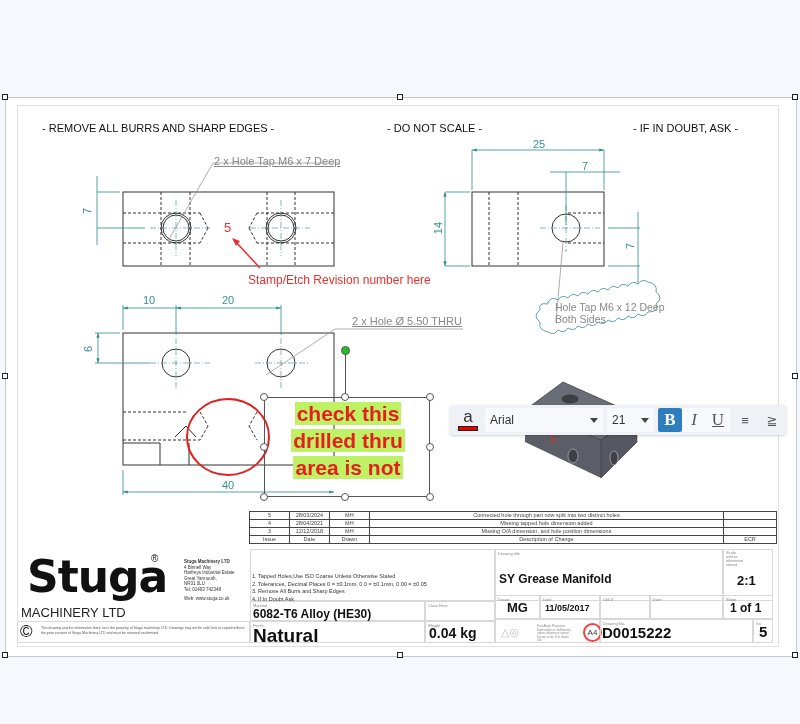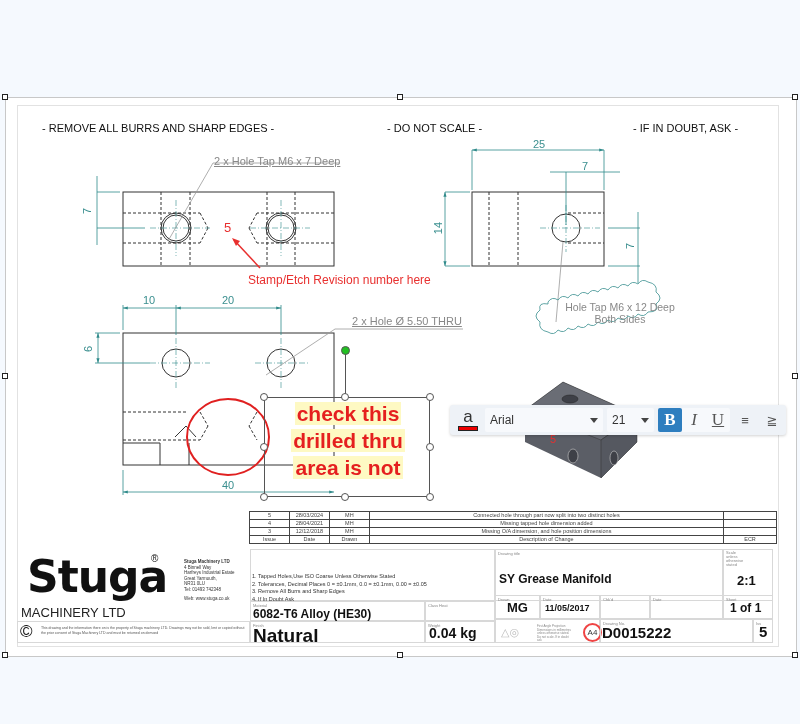--- a/index.html
+++ b/index.html
@@ -5,25 +5,25 @@
   html, body { margin:0; padding:0; }
   body { width:800px; height:724px; background:#f5f9fe; position:relative; overflow:hidden; font-family:"Liberation Sans", sans-serif; }
   .page { position:absolute; left:5px; top:97px; width:790px; height:558px; background:#fff; border:1px solid #c8c8c8; }
   .inner { position:absolute; left:17px; top:105px; width:760px; height:540px; border:1px solid #e2e2e2; background:#fff; }
   .handle { position:absolute; width:6px; height:6px; border:1px solid #222; background:#fff; box-sizing:border-box; }
   .note-top { position:absolute; top:122px; font-weight:normal; font-size:11px; color:#111; white-space:nowrap; }
   svg.drawing { position:absolute; left:0; top:0; }
   .dimtxt { position:absolute; font-size:11px; color:#3a8f8f; }
   .leader-txt { position:absolute; font-size:11px; color:#888; text-decoration:underline; white-space:nowrap; }
   .red-annot { position:absolute; color:#e8302f; font-size:12px; white-space:nowrap; }
-  .cloud-txt { position:absolute; font-size:10.5px; color:#888; text-align:center; line-height:12px; }
+  .cloud-txt { position:absolute; font-size:10.5px; color:#888; line-height:12px; }
   
   .tbox { position:absolute; left:264px; top:397px; width:166px; height:100px; border:1px solid #555; box-sizing:border-box; }
   .tbox-text { position:absolute; left:283px; top:400px; width:130px; text-align:center; font-weight:bold; font-size:21px; line-height:27px; color:#e51f1f; }
-  .tbox-text span { background:#fef9c3; padding:0 2px; }
+  .tbox-text span { background:#bef264; padding:0 2px; }
   .rh { position:absolute; width:8px; height:8px; border:1px solid #555; border-radius:50%; background:#fff; box-sizing:border-box; }
   .rot { position:absolute; left:341px; top:346px; width:9px; height:9px; border-radius:50%; background:#22c022; border:1px solid #555; box-sizing:border-box; }
   .rotline { position:absolute; left:345px; top:354px; width:1px; height:43px; background:#555; }
   
   .toolbar { position:absolute; left:450px; top:405px; width:336px; height:30px; background:#eef2f7; border-radius:3px; box-shadow:0 1px 3px rgba(0,0,0,0.18); display:flex; align-items:center; }
   .tb-color { width:26px; height:26px; margin-left:5px; display:flex; flex-direction:column; align-items:center; justify-content:center; cursor:pointer; }
   .tb-color .a { font-size:17px; color:#333; line-height:16px; }
   .tb-color .bar { width:18px; height:3px; background:#e00; border:1px solid #222; margin-top:1px; }
   .tb-font { margin-left:4px; width:118px; height:24px; background:#f7f9fc; border-radius:2px; display:flex; align-items:center; justify-content:space-between; padding:0 5px; box-sizing:border-box; font-size:12px; color:#333; }
   .tb-size { margin-left:4px; width:47px; height:24px; background:#f7f9fc; border-radius:2px; display:flex; align-items:center; justify-content:space-between; padding:0 5px; box-sizing:border-box; font-size:12px; color:#333; }

